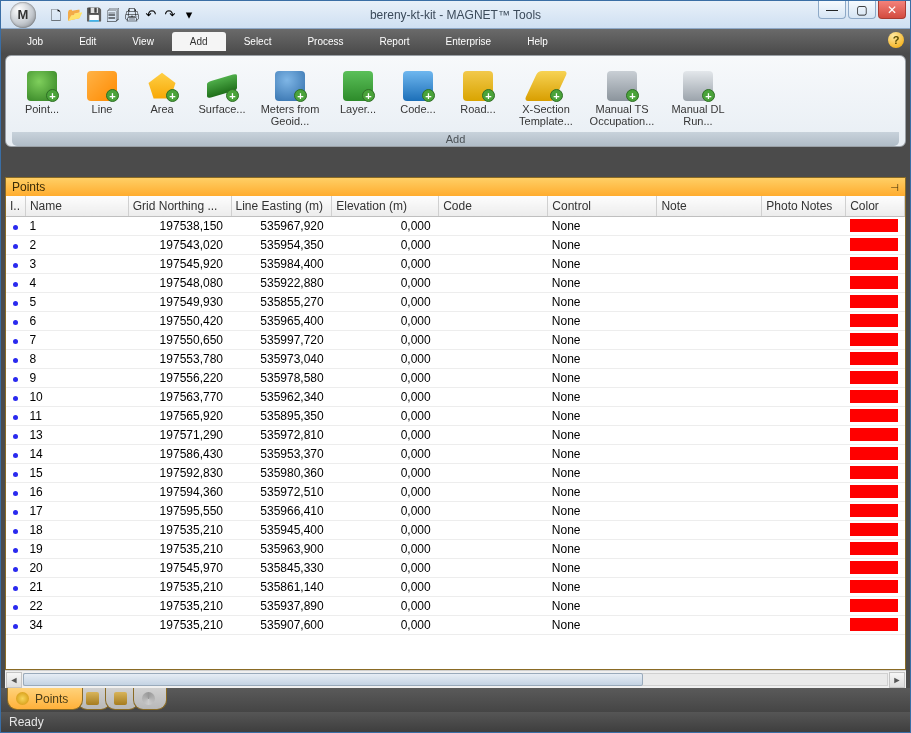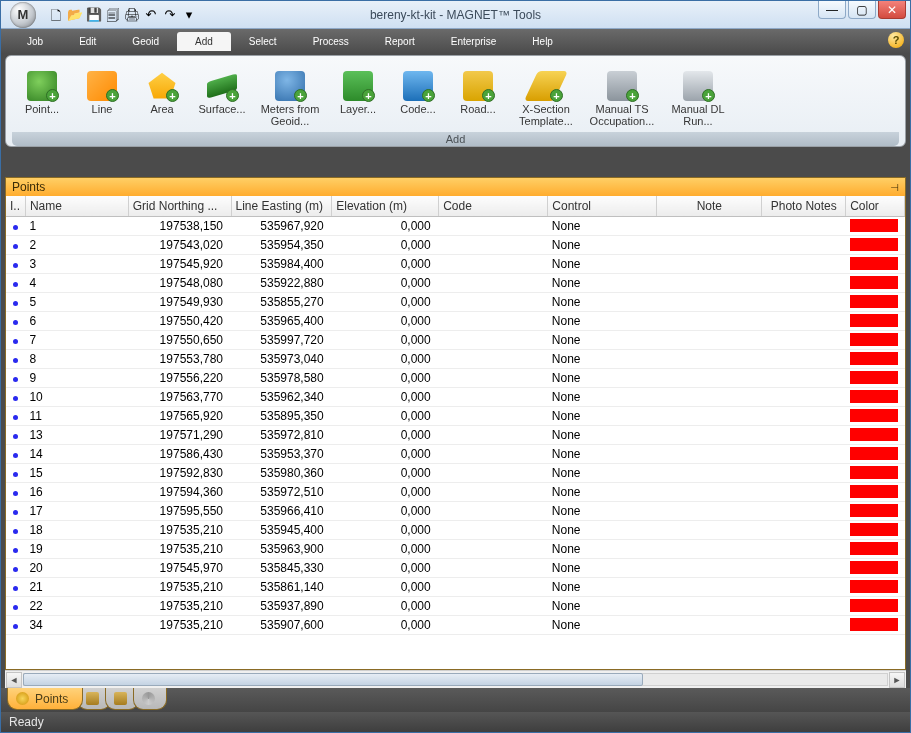--- a/index.html
+++ b/index.html
@@ -73,22 +73,22 @@
   .status .cells span{ padding:0 4px;}
 
   
   th.c0,td.c0{width:16px;}
   th.c1,td.c1{width:98px;}
   th.c2,td.c2{width:98px;}
   th.c3,td.c3{width:96px;}
   th.c4,td.c4{width:102px;}
   th.c5,td.c5{width:104px;}
   th.c6,td.c6{width:104px;}
-  th.c7,td.c7{width:100px;text-align:center;}
-  th.c8,td.c8{width:80px;text-align:center;}
+  th.c7,td.c7{width:100px;}
+  th.c8,td.c8{width:80px;}
   th.c9,td.c9{width:56px;}
 
   
   .ic-point{background:radial-gradient(circle at 40% 35%,#7fcf5c,#2e7d20);} 
   .ic-line{background:linear-gradient(135deg,#ffb347,#ff8a00);} 
   .ic-area{background:linear-gradient(#ffd24a,#f7a400); clip-path:polygon(50% 6%,95% 40%,78% 92%,22% 92%,5% 40%);} 
   .ic-surf{background:linear-gradient(#4fae4a,#1f6f1a); transform:skewY(-16deg) scaleY(.55); margin-top:12px;}
   .ic-geoid{background:radial-gradient(circle at 40% 30%,#7fb6e6,#2e6ba8);} 
   .ic-layer{background:linear-gradient(#5bc059,#2d8b2a);} 
   .ic-code{background:linear-gradient(#6fb7ef,#1c6fb8);} 
@@ -127,21 +127,21 @@
     <div class="btn close">
         <span>✕</span>
       </div>
   </div>
 </div>
 
 <div class="menubar">
   <div id="menu-items" style="display:flex;">
       <div class="mi">Job</div>
       <div class="mi">Edit</div>
-      <div class="mi">Geoid</div>
+      <div class="mi">View</div>
       <div class="mi active">Add</div>
       <div class="mi">Select</div>
       <div class="mi">Process</div>
       <div class="mi">Report</div>
       <div class="mi">Enterprise</div>
       <div class="mi">Help</div>
     </div>
   <div class="help-ic">?</div>
 </div>
 

